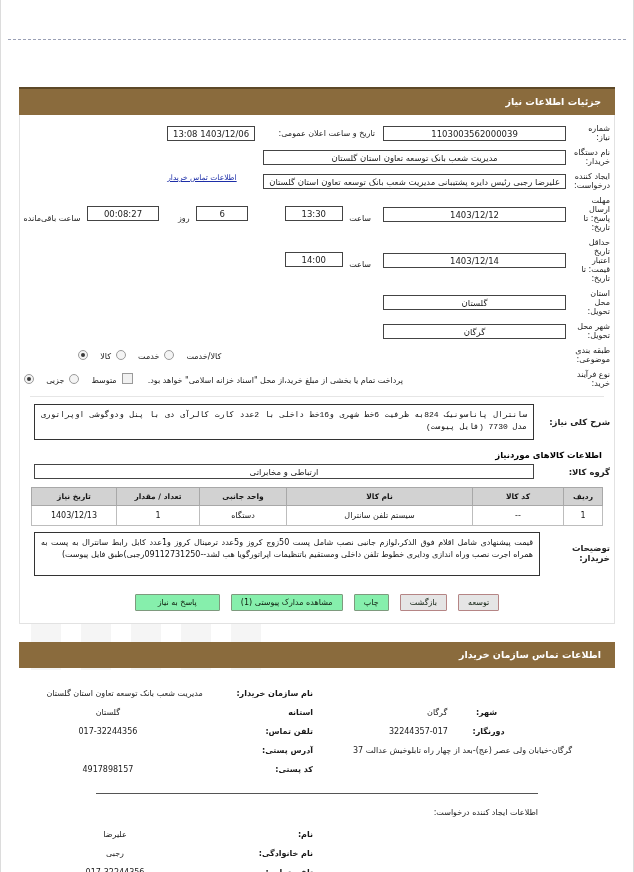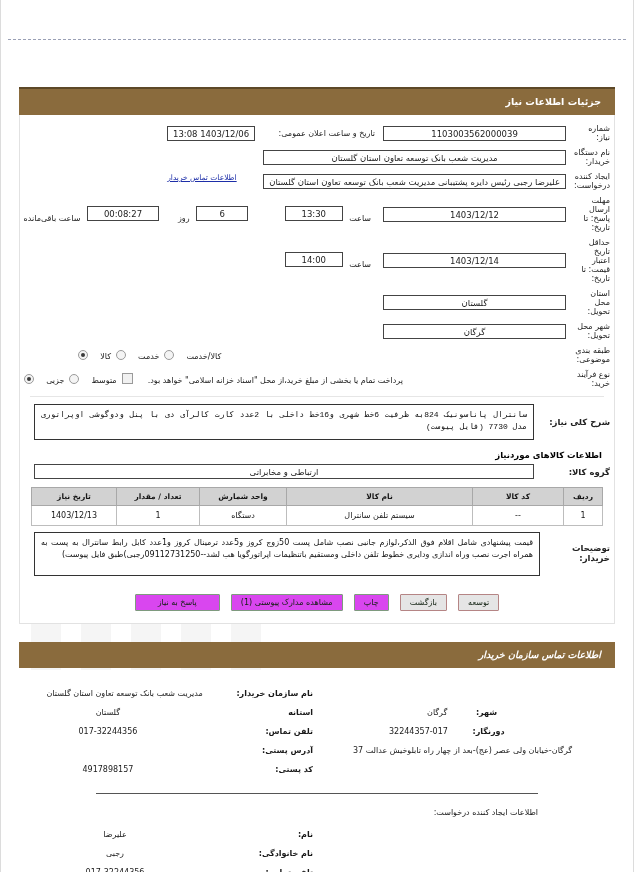--- a/index.html
+++ b/index.html
@@ -198,40 +198,39 @@
     text-align: center;
     padding: 10px 0 12px 0;
     white-space: nowrap;
   }
   .btn {
     display: inline-block;
     font-size: 8px;
     padding: 3px 9px;
     margin: 0 3px;
     border: 1px solid #7e9a7e;
-    background: #d946ef;
+    background: #86efac;
     color: #102010;
     cursor: pointer;
     border-radius: 1px;
   }
   .btn.red {
     background: #e5e5e5;
     border-color: #b58585;
   }
 
   
   .contact-bar-wrap { margin-top: 18px; padding: 0 18px; }
   .contact-bar {
     background: #8a6b3d;
     color: #fff;
     font-size: 9.5px;
     font-weight: bold;
     padding: 7px 14px 8px 20px;
     text-align: right;
-    font-style: italic;
   }
   table.contact {
     width: 100%;
     border-collapse: collapse;
     font-size: 8px;
     margin-top: 16px;
   }
   table.contact td { padding: 5px 4px; color: #1a1a1a; vertical-align: middle;}
   .c-lbl { font-weight: bold; font-size: 8px; text-align: right; white-space: nowrap; }
   .c-val { font-size: 8px; text-align: center; white-space: nowrap; }
@@ -403,21 +402,21 @@
         </tr>
       </tbody>
         </table>
 
       <table class="goods">
         <thead>
           <tr>
             <th style="width:34px;">ردیف</th>
             <th style="width:86px;">کد کالا</th>
             <th>نام کالا</th>
-            <th style="width:82px;">واحد شمارش</th>
+            <th style="width:82px;">واحد جانبی</th>
             <th style="width:78px;">تعداد / مقدار</th>
             <th style="width:80px;">تاریخ نیاز</th>
           </tr>
         </thead>
         <tbody>
           <tr>
             <td>1</td>
             <td>--</td>
             <td>سیستم تلفن سانترال</td>
             <td>دستگاه</td>

